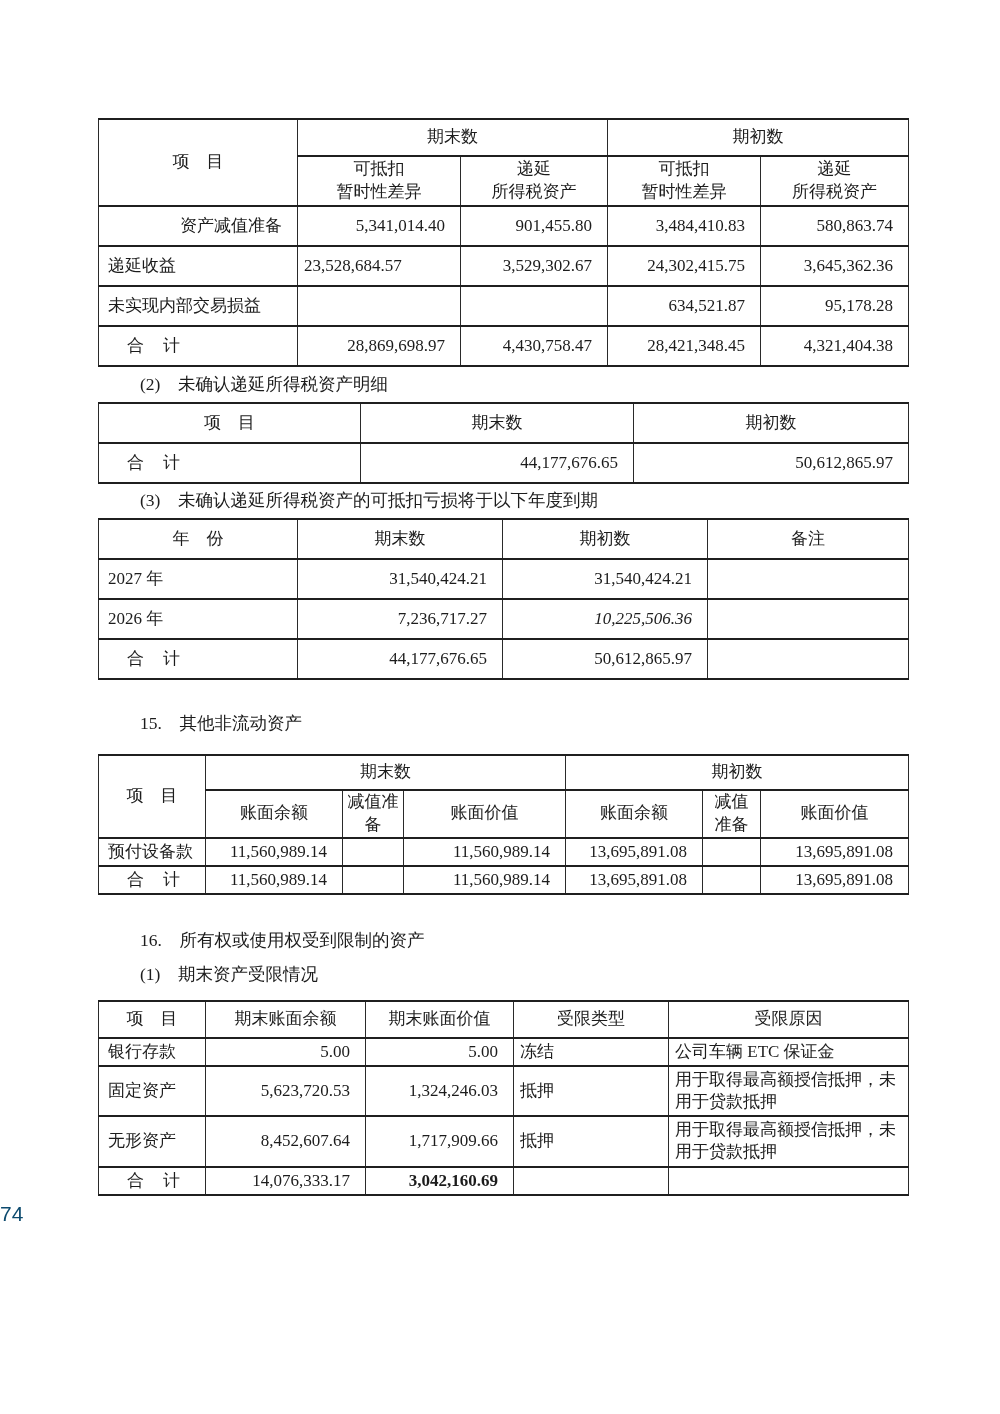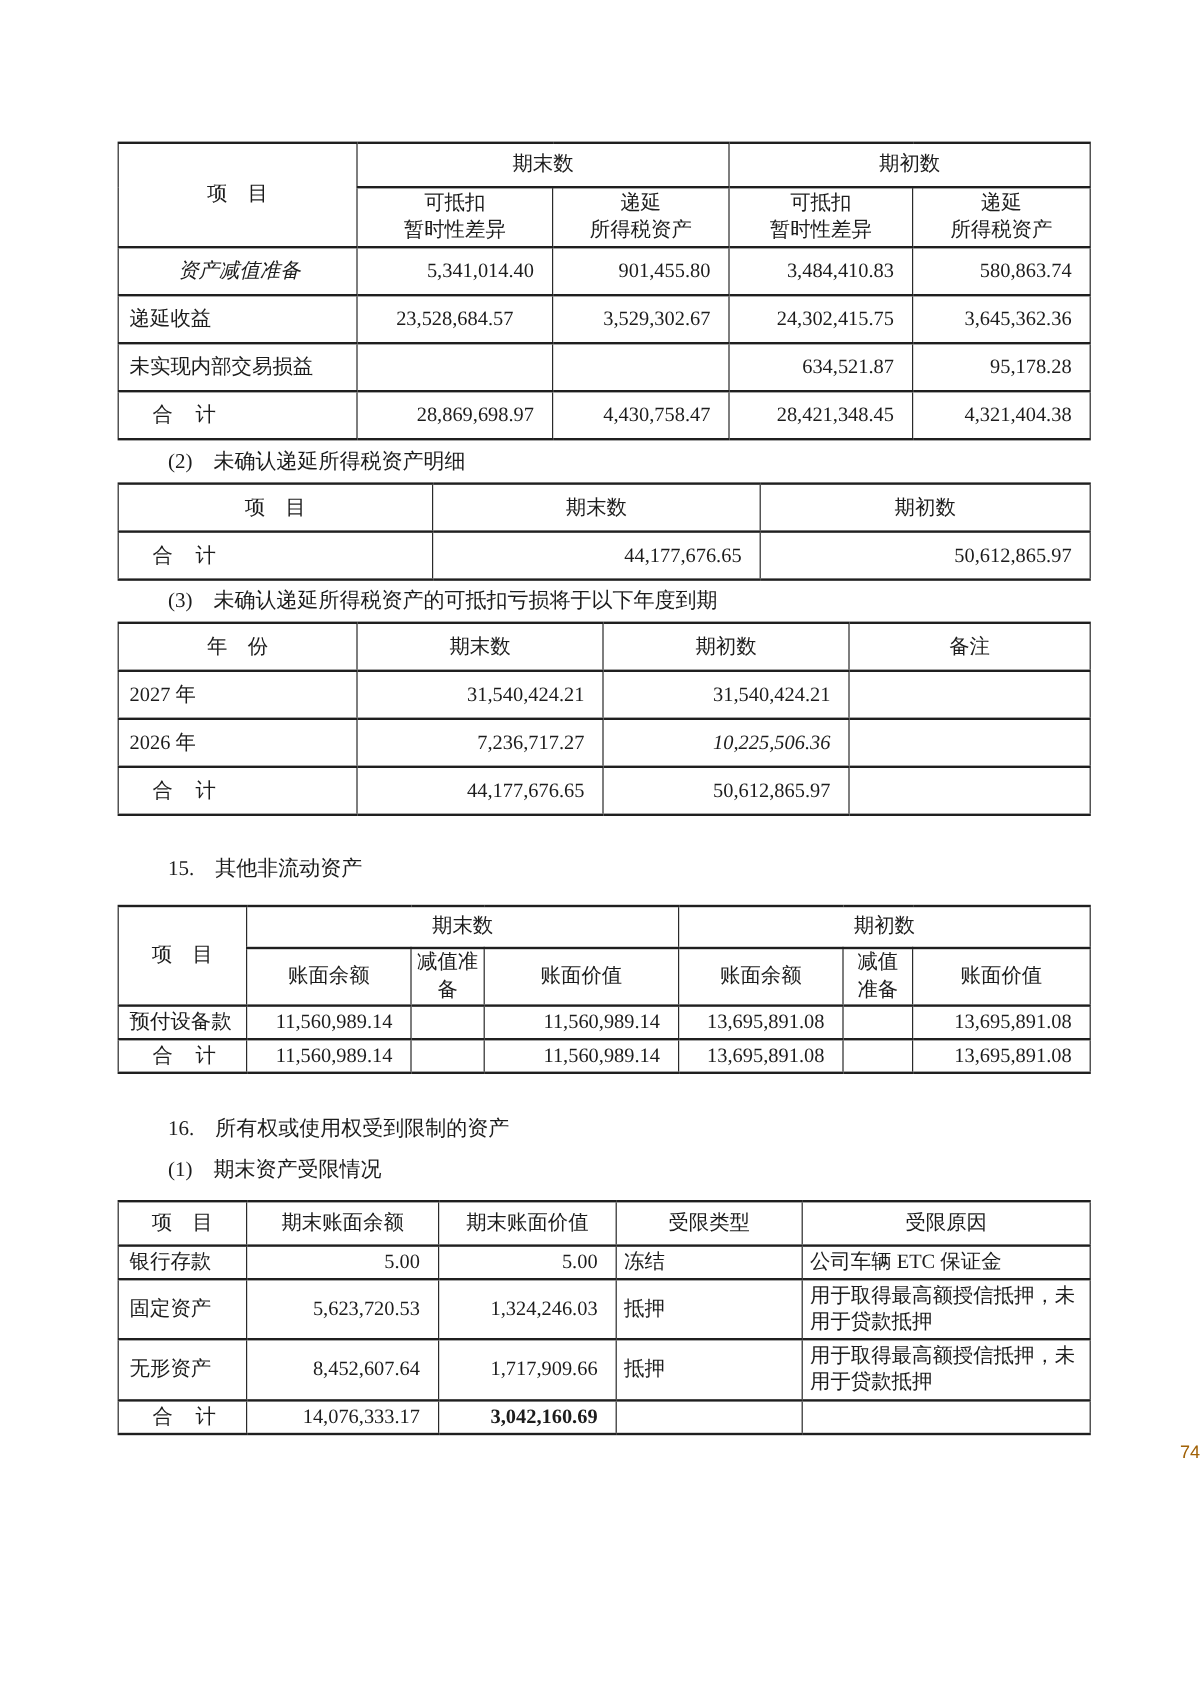--- a/index.html
+++ b/index.html
@@ -63,24 +63,24 @@
     line-height: 20px;
   }
   .gap-s2 { margin-top: 7px; margin-bottom: 8px; }
   .gap-s3 { margin-top: 6px; margin-bottom: 8px; }
   .gap-s15 { margin-top: 33px; margin-bottom: 21px; }
   .gap-s16 { margin-top: 35px; }
   .gap-s16sub { margin-top: 14px; margin-bottom: 16px; }
 
   .page-number {
     margin-top: 6px;
-    text-align: right;
+    text-align: left;
     font-family: "Liberation Sans", "DejaVu Sans", sans-serif;
-    font-size: 15px;
-    color: #a16207;
+    font-size: 21px;
+    color: #0c4a6e;
   }
   .spacer-top { height: 118px; }
 </style>
 </head>
 <body>
 
 <div class="spacer-top"></div>
 
 <table class="doc-table t1">
   <colgroup>
@@ -102,29 +102,29 @@
       <th>递延
 所得税资产</th>
       <th>可抵扣
 暂时性差异</th>
       <th>递延
 所得税资产</th>
     </tr>
   </thead>
   <tbody>
       <tr>
-        <td class="label-cell" style="text-align: center; font-style: italic;">资产减值准备</td>
+        <td class="label-cell" style="text-align: right;">资产减值准备</td>
         <td style="text-align: right;">5,341,014.40</td>
         <td style="text-align: right;">901,455.80</td>
         <td style="text-align: right;">3,484,410.83</td>
         <td style="text-align: right;">580,863.74</td>
       </tr>
       <tr>
         <td class="label-cell" style="text-align: left;">递延收益</td>
-        <td style="text-align: center;">23,528,684.57</td>
+        <td style="text-align: left;">23,528,684.57</td>
         <td style="text-align: right;">3,529,302.67</td>
         <td style="text-align: right;">24,302,415.75</td>
         <td style="text-align: right;">3,645,362.36</td>
       </tr>
       <tr>
         <td class="label-cell" style="text-align: left;">未实现内部交易损益</td>
         <td style="text-align: right;"></td>
         <td style="text-align: right;"></td>
         <td style="text-align: right;">634,521.87</td>
         <td style="text-align: right;">95,178.28</td>

